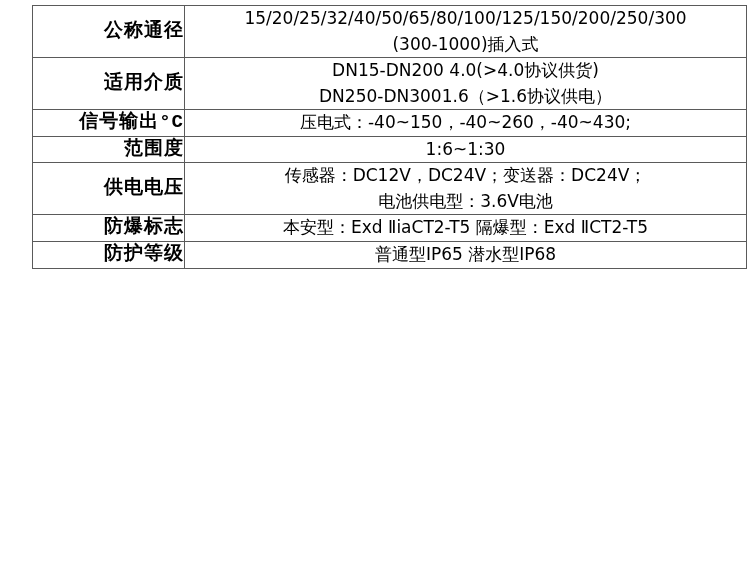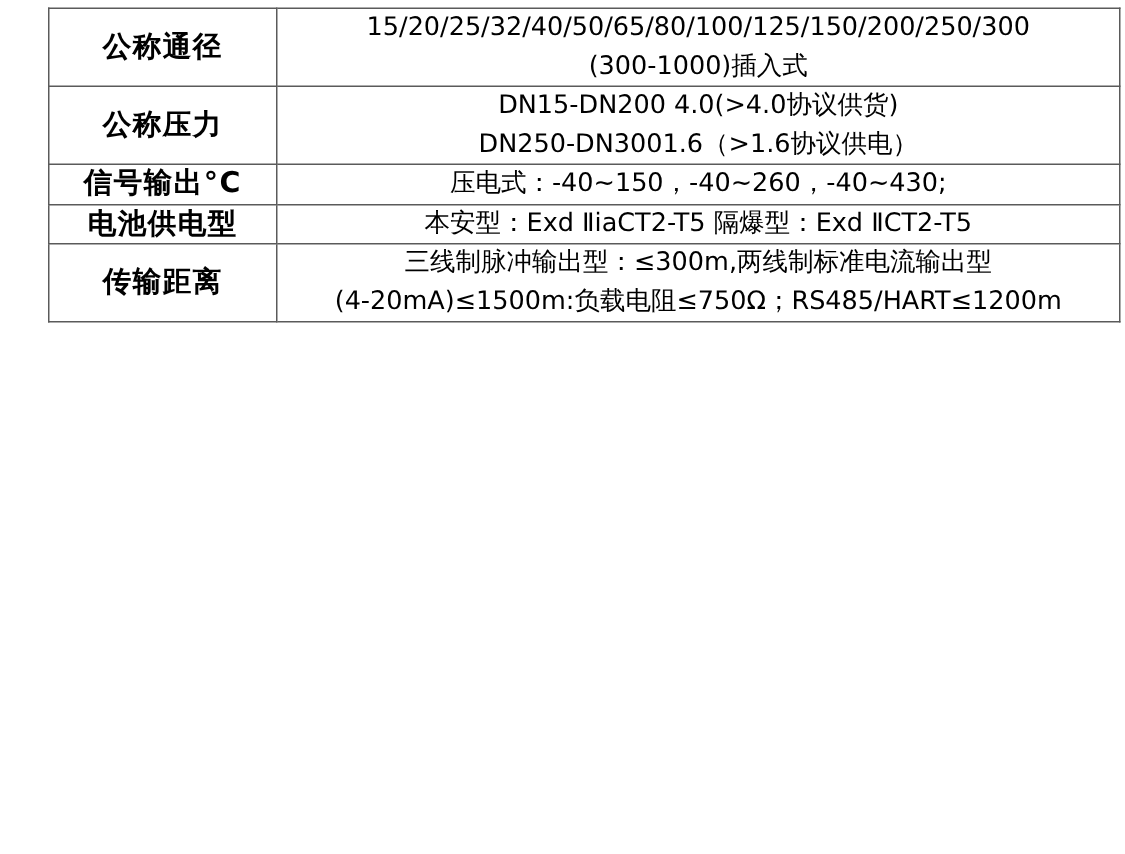--- a/index.html
+++ b/index.html
@@ -21,26 +21,27 @@
     margin: 5px 0 0 32px;
   }
   #spec-table col.label-col { width: 152px; }
   #spec-table col.value-col { width: 562px; }
   #spec-table td {
     border: 1px solid #5a5a5a;
     vertical-align: middle;
     padding: 0;
   }
   td.label {
-    text-align: center;
+    text-align: right;
     font-size: 19px;
     font-weight: bold;
     letter-spacing: 1px;
     padding: 6px 2px;
     line-height: 1.35;
+    font-family: Liberation Mono, monospace;
   }
   td.value {
     text-align: center;
     font-size: 17px;
     padding: 7px 0 7px 8px;
     line-height: 1.5;
     white-space: pre-line;
   }
 </style>
 </head>
@@ -51,31 +52,39 @@
     <col class="label-col">
     <col class="value-col">
   </colgroup>
   <tbody>
     <tr>
       <td class="label">公称通径</td>
       <td class="value">15/20/25/32/40/50/65/80/100/125/150/200/250/300
 (300-1000)插入式</td>
     </tr>
     <tr>
-      <td class="label">公称压力</td>
+      <td class="label">适用介质</td>
       <td class="value">DN15-DN200 4.0(&gt;4.0协议供货)
 DN250-DN3001.6（&gt;1.6协议供电）</td>
     </tr>
     <tr>
       <td class="label">信号输出°C</td>
       <td class="value">压电式：-40~150，-40~260，-40~430;</td>
     </tr>
     <tr>
-      <td class="label">电池供电型</td>
+      <td class="label">范围度</td>
+      <td class="value">1:6~1:30</td>
+    </tr>
+    <tr>
+      <td class="label">供电电压</td>
+      <td class="value">传感器：DC12V，DC24V；变送器：DC24V；
+电池供电型：3.6V电池</td>
+    </tr>
+    <tr>
+      <td class="label">防爆标志</td>
       <td class="value">本安型：Exd ⅡiaCT2-T5 隔爆型：Exd ⅡCT2-T5</td>
     </tr>
     <tr>
-      <td class="label">传输距离</td>
-      <td class="value">三线制脉冲输出型：≤300m,两线制标准电流输出型
-(4-20mA)≤1500m:负载电阻≤750Ω；RS485/HART≤1200m</td>
+      <td class="label">防护等级</td>
+      <td class="value">普通型IP65 潜水型IP68</td>
     </tr>
   </tbody>
 </table>
 
 </body></html>

